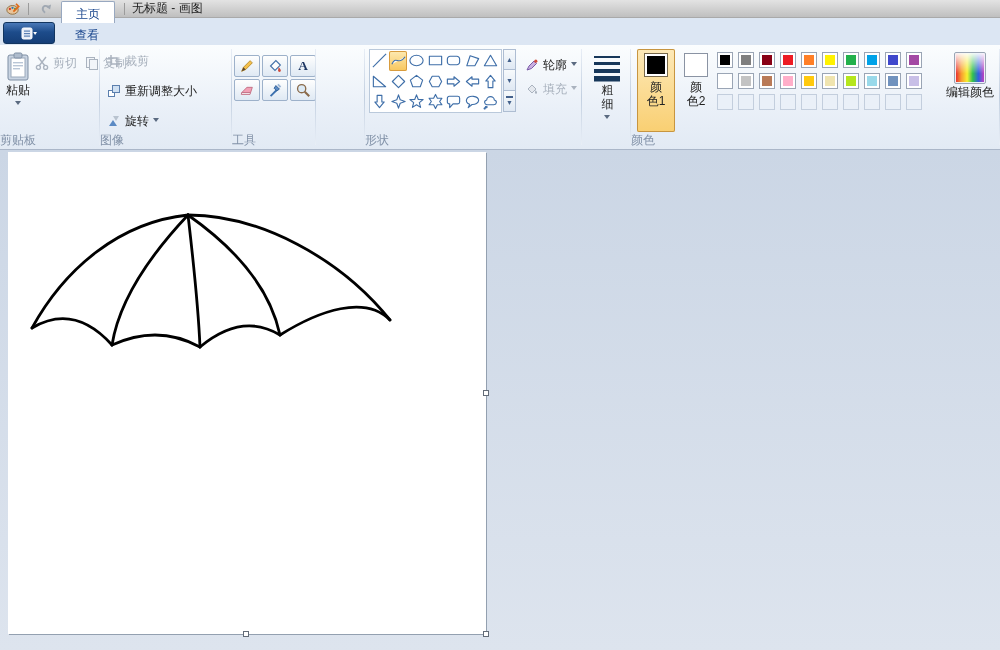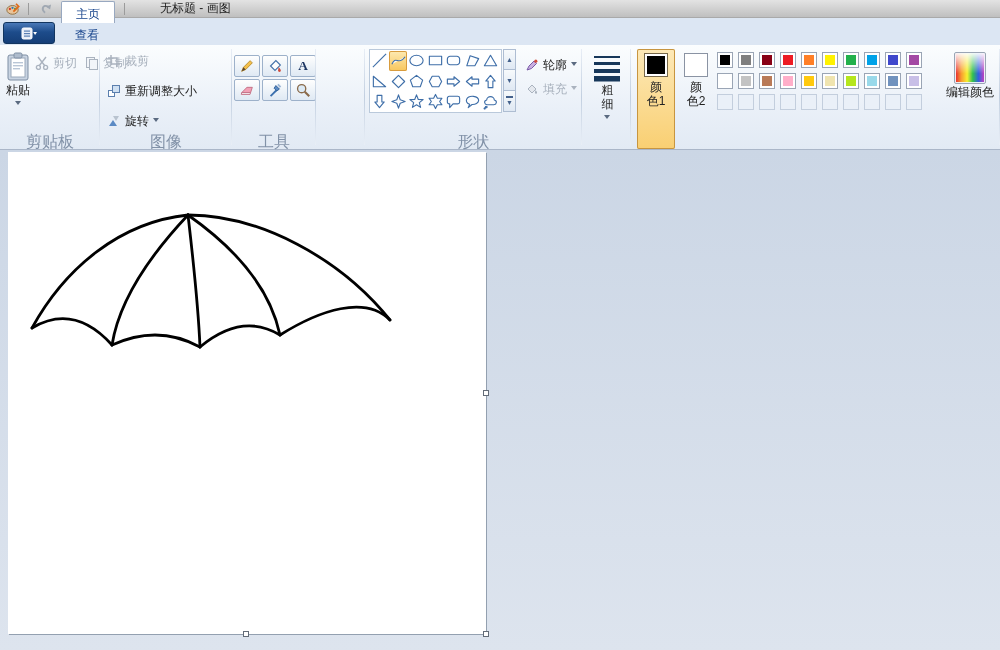--- a/index.html
+++ b/index.html
@@ -1,21 +1,21 @@
 <!DOCTYPE html>
 <html><head>
 <meta charset="utf-8">
 <style>
   * { margin:0; padding:0; box-sizing:border-box; }
   html,body { width:1000px; height:650px; overflow:hidden;
     font-family:"Liberation Sans","DejaVu Sans",sans-serif; font-size:12px; color:#222; }
 
   
   .titlebar { height:18px; background:linear-gradient(#e3e3e3,#bfbfbf);
-    display:flex; align-items:center; padding-left:4px; border-bottom:1px solid #a9a9a9;gap:28px; }
+    display:flex; align-items:center; padding-left:4px; border-bottom:1px solid #a9a9a9; }
   .qat { display:flex; align-items:center; gap:5px; }
   .qat-sep { width:1px; height:12px; background:#9b9b9b; margin:0 3px; }
   .qat-btn { width:16px; height:15px; display:flex; align-items:center; justify-content:center; }
   .title-text { margin-left:4px; color:#1c1c1c; }
 
   
   .tabrow { height:27px; background:#dce6f3; display:flex; align-items:flex-end;
     padding-left:3px; }
   .appmenu-btn { width:52px; height:22px; margin:0 6px 1px 0; border-radius:3px;
     background:linear-gradient(#4a79b8,#1d4c8b 45%,#153e77); border:1px solid #12355f;
@@ -24,21 +24,21 @@
   .tab.active { background:#fff; border:1px solid #98a8c0; border-bottom:none;
     border-radius:2px 2px 0 0; }
 
   
   .ribbon { height:105px; background:linear-gradient(#fbfdfe,#eaf0f8 60%,#e2eaf4);
     border-bottom:1px solid #aab6c8; display:flex; }
   .group { display:flex; flex-direction:column; position:relative; }
   .group::after { content:""; position:absolute; right:0; top:4px; bottom:4px; width:1px;
     background:linear-gradient(#e8eef6,#c2cfe0,#e8eef6); }
   .group-body { flex:1; display:flex; padding:4px 2px 0 4px; }
-  .group-label { height:17px; text-align:center; color:#8292a8; font-size:16px; }
+  .group-label { height:17px; text-align:left; color:#8292a8; font-size:12px; }
 
   .bigbtn { display:flex; flex-direction:column; align-items:center; justify-content:flex-start;
     padding:3px 2px; border-radius:2px; }
   .bigbtn .blabel { margin-top:2px; text-align:center; line-height:1.15; }
   .caret { width:0; height:0; border:3px solid transparent; border-top:4px solid #5a6a80;
     margin-top:3px; }
   .smallrow { display:flex; align-items:center; gap:4px; height:20px; padding:0 3px; white-space:nowrap; }
   .disabled { color:#a7b0bc; }
 
   .toolgrid { display:grid; grid-template-columns:repeat(3,26px); grid-auto-rows:22px; gap:2px; }
@@ -469,20 +469,21 @@
               <stop offset="0" stop-color="#fff" stop-opacity="0.9"></stop>
               <stop offset="0.7" stop-color="#fff" stop-opacity="0"></stop>
             </linearGradient>
           </defs>
           <rect x="1" y="1" width="30" height="30" fill="url(#rb)"></rect>
           <rect x="1" y="1" width="30" height="30" fill="url(#wf)"></rect>
         </svg>
         <span class="blabel">编辑颜色</span>
       </div>
     </div>
+    <div class="group-label">颜色</div>
   </div>
 </div>
 
 <div class="workspace">
   <div class="canvas">
     <svg id="drawing" width="478" height="482" viewBox="0 0 478 482">
         <path d="M180,63 C112,70 57,116 24,176" fill="none" stroke="#000000" stroke-width="2.8" stroke-linecap="round"></path>
         <path d="M180,63 C252,63 332,106 382,168" fill="none" stroke="#000000" stroke-width="2.8" stroke-linecap="round"></path>
         <path d="M180,63 C147,98 112,143 104,193" fill="none" stroke="#000000" stroke-width="2.8" stroke-linecap="round"></path>
         <path d="M180,63 C184,98 190,148 192,195" fill="none" stroke="#000000" stroke-width="2.8" stroke-linecap="round"></path>

